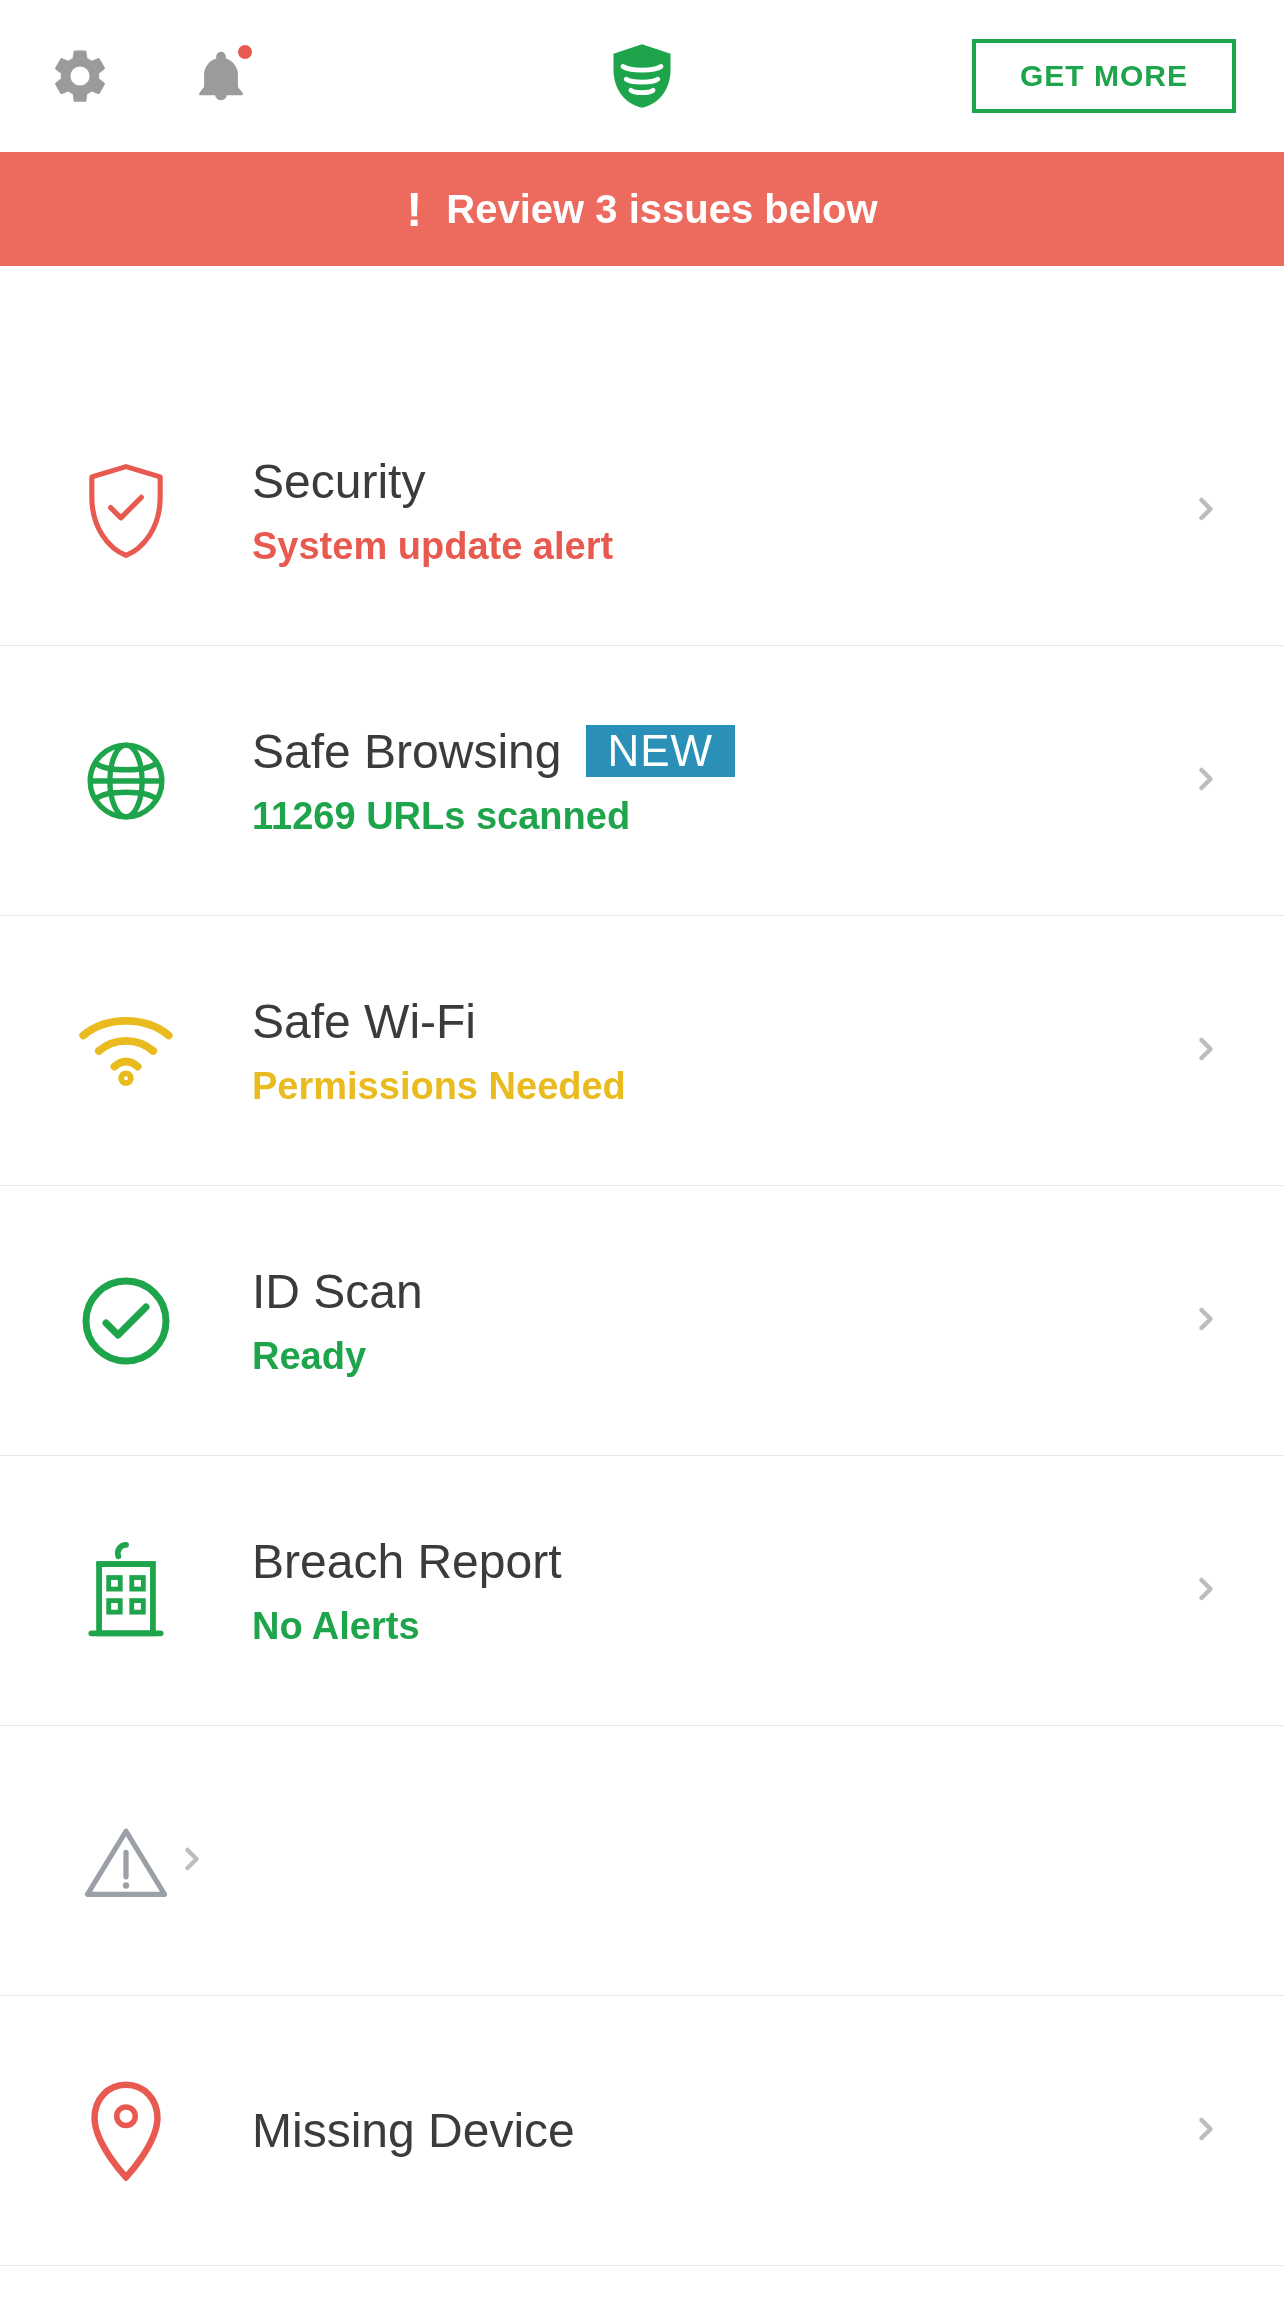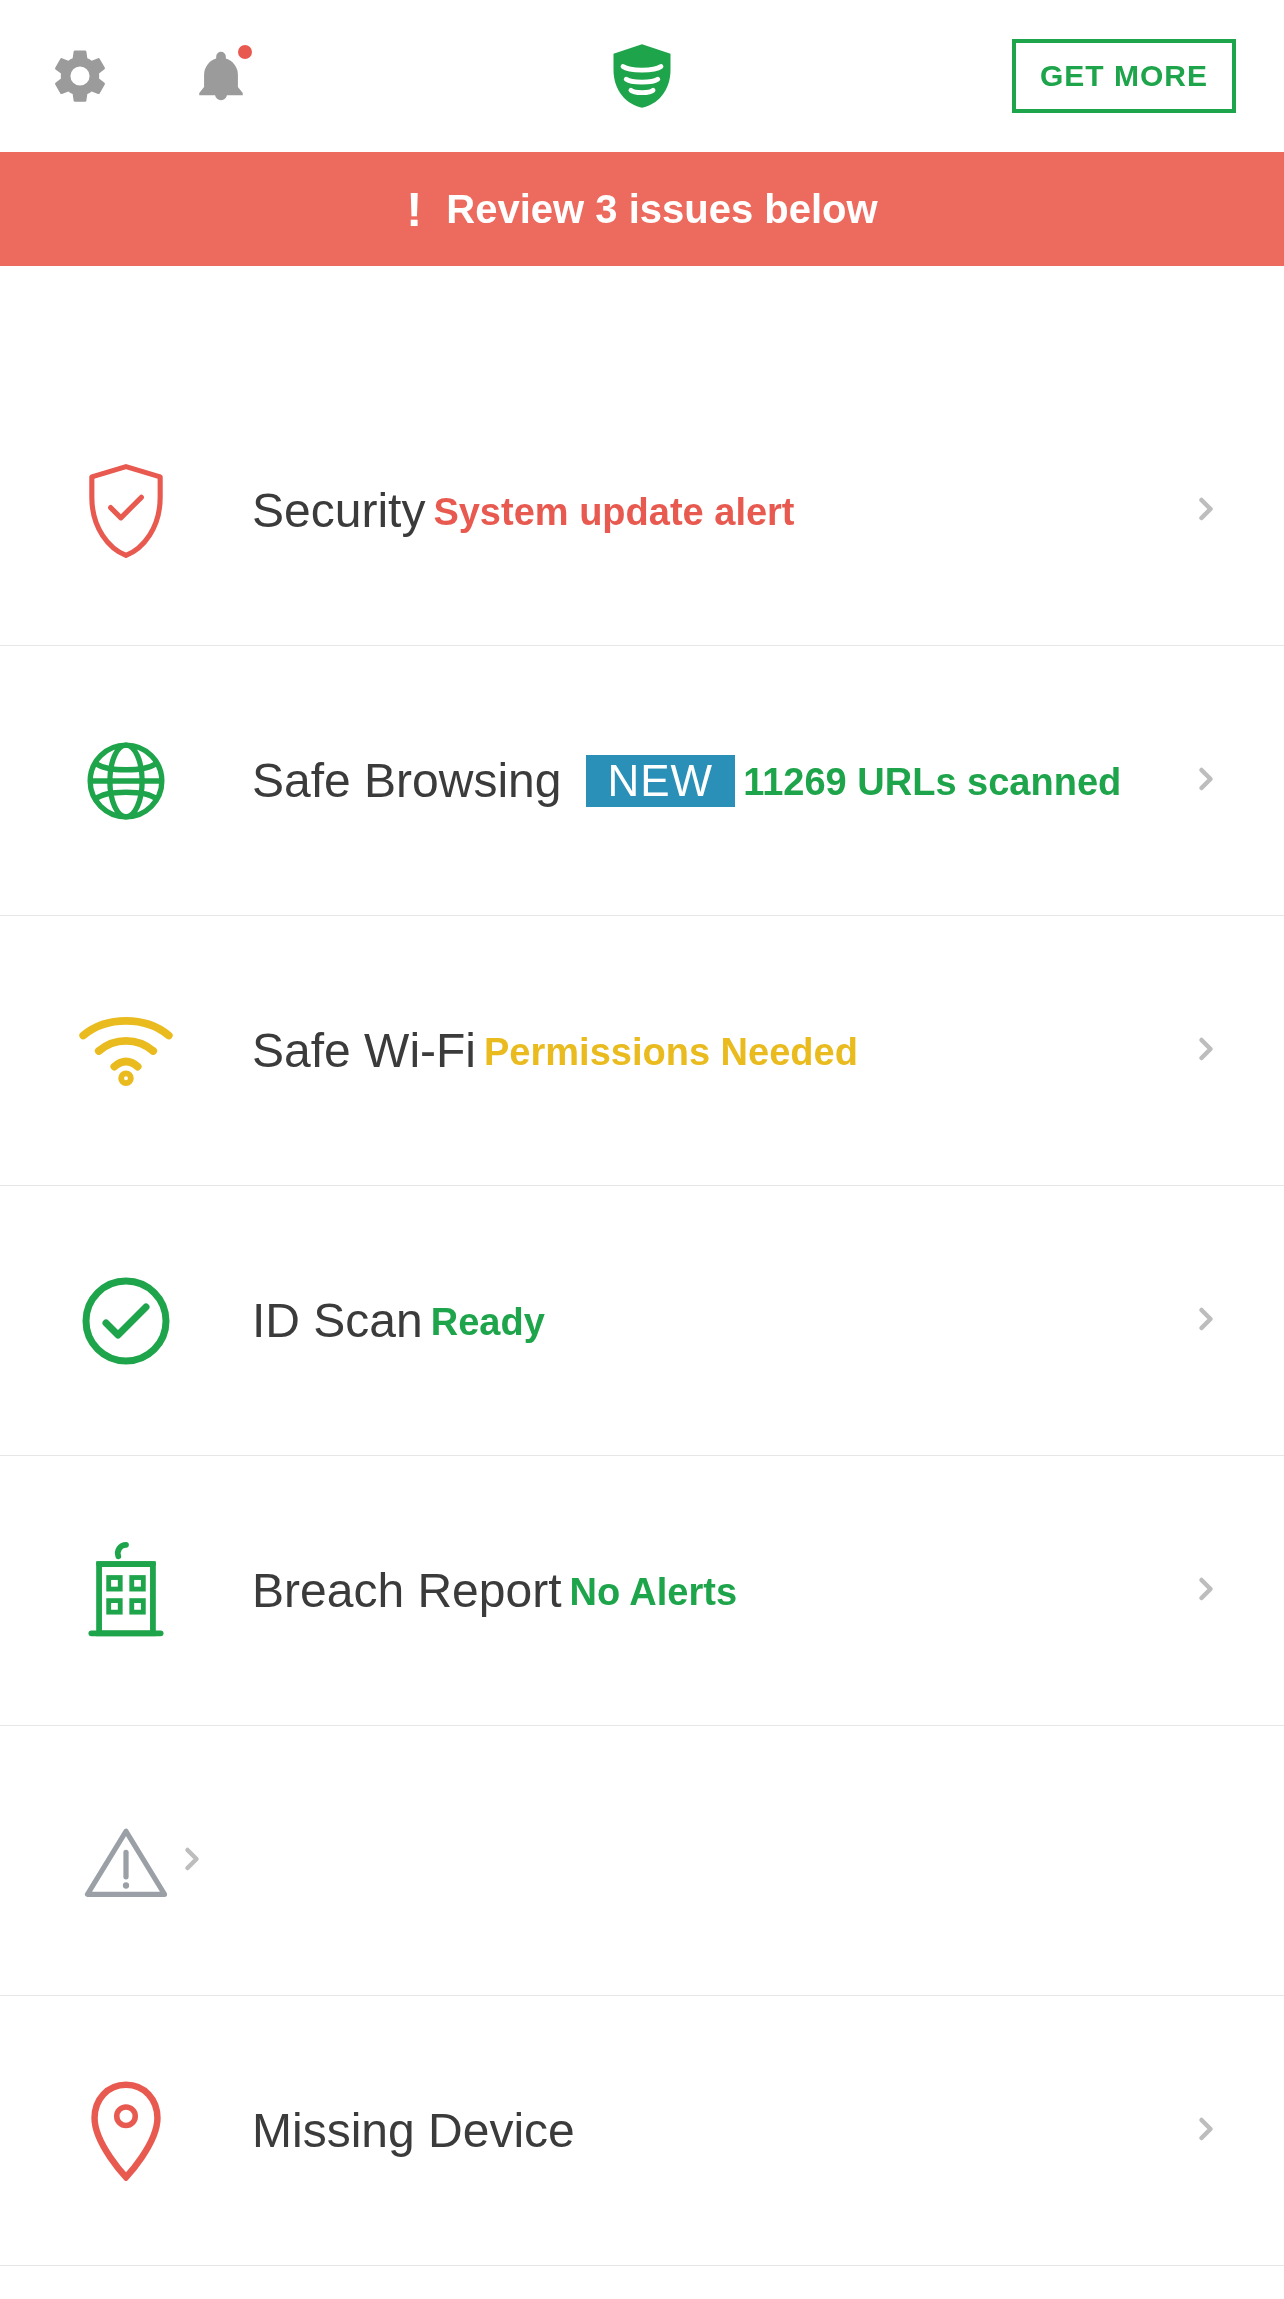--- a/index.html
+++ b/index.html
@@ -29,21 +29,21 @@
     left: 50%;
     transform: translateX(-50%);
   }
   .get-more-btn {
     border: 4px solid #1ea44a;
     color: #1ea44a;
     background: #fff;
     font-weight: 700;
     font-size: 30px;
     letter-spacing: 1px;
-    padding: 16px 24px;
+    padding: 16px 44px;
     cursor: pointer;
   }
   
   
   .alert-banner {
     background: #ec6a5e;
     color: #ffffff;
     height: 114px;
     display: flex;
     align-items: center;
@@ -77,21 +77,21 @@
     height: 96px;
     flex-shrink: 0;
     display: flex;
     align-items: center;
     justify-content: center;
   }
   .row-body {
     flex: 1;
     margin-left: 78px;
     display: flex;
-    flex-direction: row;
+    flex-direction: column;
     gap: 8px;
   }
   .row-title-line {
     display: flex;
     align-items: center;
     gap: 24px;
   }
   .row-title {
     font-size: 48px;
     font-weight: 500;

